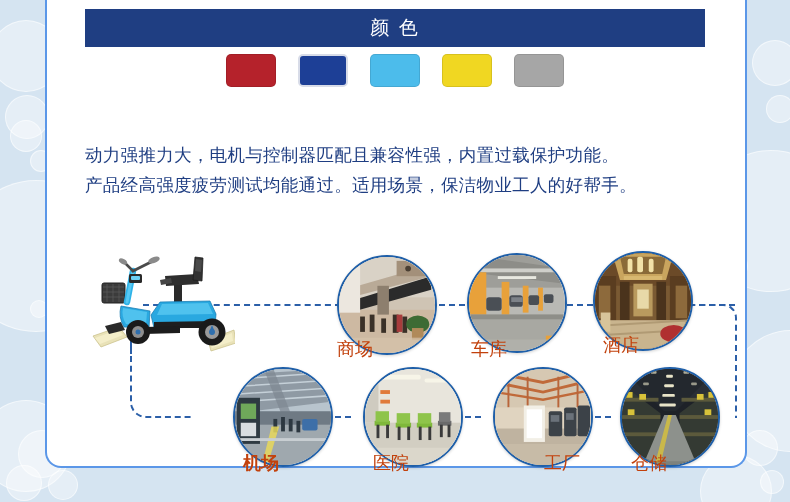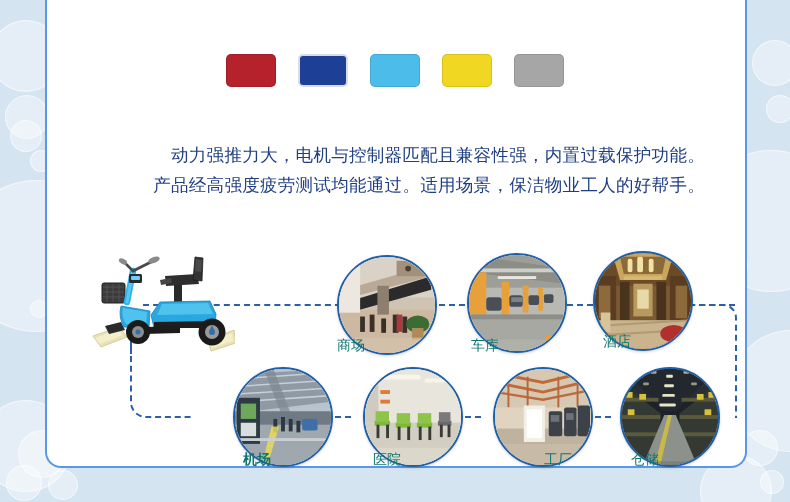--- a/index.html
+++ b/index.html
@@ -33,38 +33,38 @@
   .bar-scene{position:absolute;left:0;top:211px;}
 
   
   #swatches{position:absolute;left:0;top:54px;width:620px;height:36px;
             display:flex;justify-content:center;gap:22px;}
   .swatch{width:50px;height:33px;border-radius:5px;box-sizing:border-box;}
 
   
   #feature-text{
     position:absolute;left:0;top:140px;width:620px;
-    text-align:right;color:#1f3e82;font-size:17.5px;line-height:30px;
+    text-align:left;color:#1f3e82;font-size:17.5px;line-height:30px;
     letter-spacing:0.3px;
   }
   #feature-text div{white-space:nowrap;}
 
   
   #scenes{position:absolute;left:0;top:249px;width:620px;height:235px;}
 
   .dashline{position:absolute;border-color:#2b5fa8;border-style:dashed;}
 
   .circle{
     position:absolute;border-radius:50%;
     border:2.5px solid #1f5fa8;overflow:hidden;
     box-shadow:0 1px 3px rgba(0,0,0,.18);
   }
   .circle .img{position:absolute;inset:0;}
   .slabel{
-    position:absolute;color:#0f766e;font-size:14px;white-space:nowrap;
+    position:absolute;color:#c2410c;font-size:18px;white-space:nowrap;
   }
 
   
   #scooter{position:absolute;left:5px;top:3px;width:145px;height:105px;}
 </style>
 </head>
 <body>
 
 <div id="bg-bubbles">
     <div class="bub" style="left: -40px; top: 180px; width: 150px; height: 150px;"></div>
@@ -86,20 +86,21 @@
     <div class="bub" style="left: 760px; top: 470px; width: 22px; height: 22px;"></div>
     <div class="bub" style="left: -10px; top: 20px; width: 70px; height: 70px;"></div>
     <div class="bub" style="left: 56px; top: 12px; width: 18px; height: 18px;"></div>
     <div class="bub" style="left: 716px; top: 250px; width: 30px; height: 30px;"></div>
   </div>
 
 <div id="panel"></div>
 
 <div id="content">
 
+  <div class="section-bar bar-color">颜  色</div>
 
   <div id="swatches">
       <div class="swatch" style="background: rgb(181, 34, 43); border: 1px solid rgba(0, 0, 0, 0.1);"></div>
       <div class="swatch" style="background: rgb(29, 63, 150); border: 2px solid rgb(216, 220, 232);"></div>
       <div class="swatch" style="background: rgb(76, 188, 235); border: 1px solid rgba(0, 0, 0, 0.1);"></div>
       <div class="swatch" style="background: rgb(240, 215, 34); border: 1px solid rgba(0, 0, 0, 0.1);"></div>
       <div class="swatch" style="background: rgb(166, 166, 166); border: 1px solid rgba(0, 0, 0, 0.1);"></div>
     </div>
 
 

